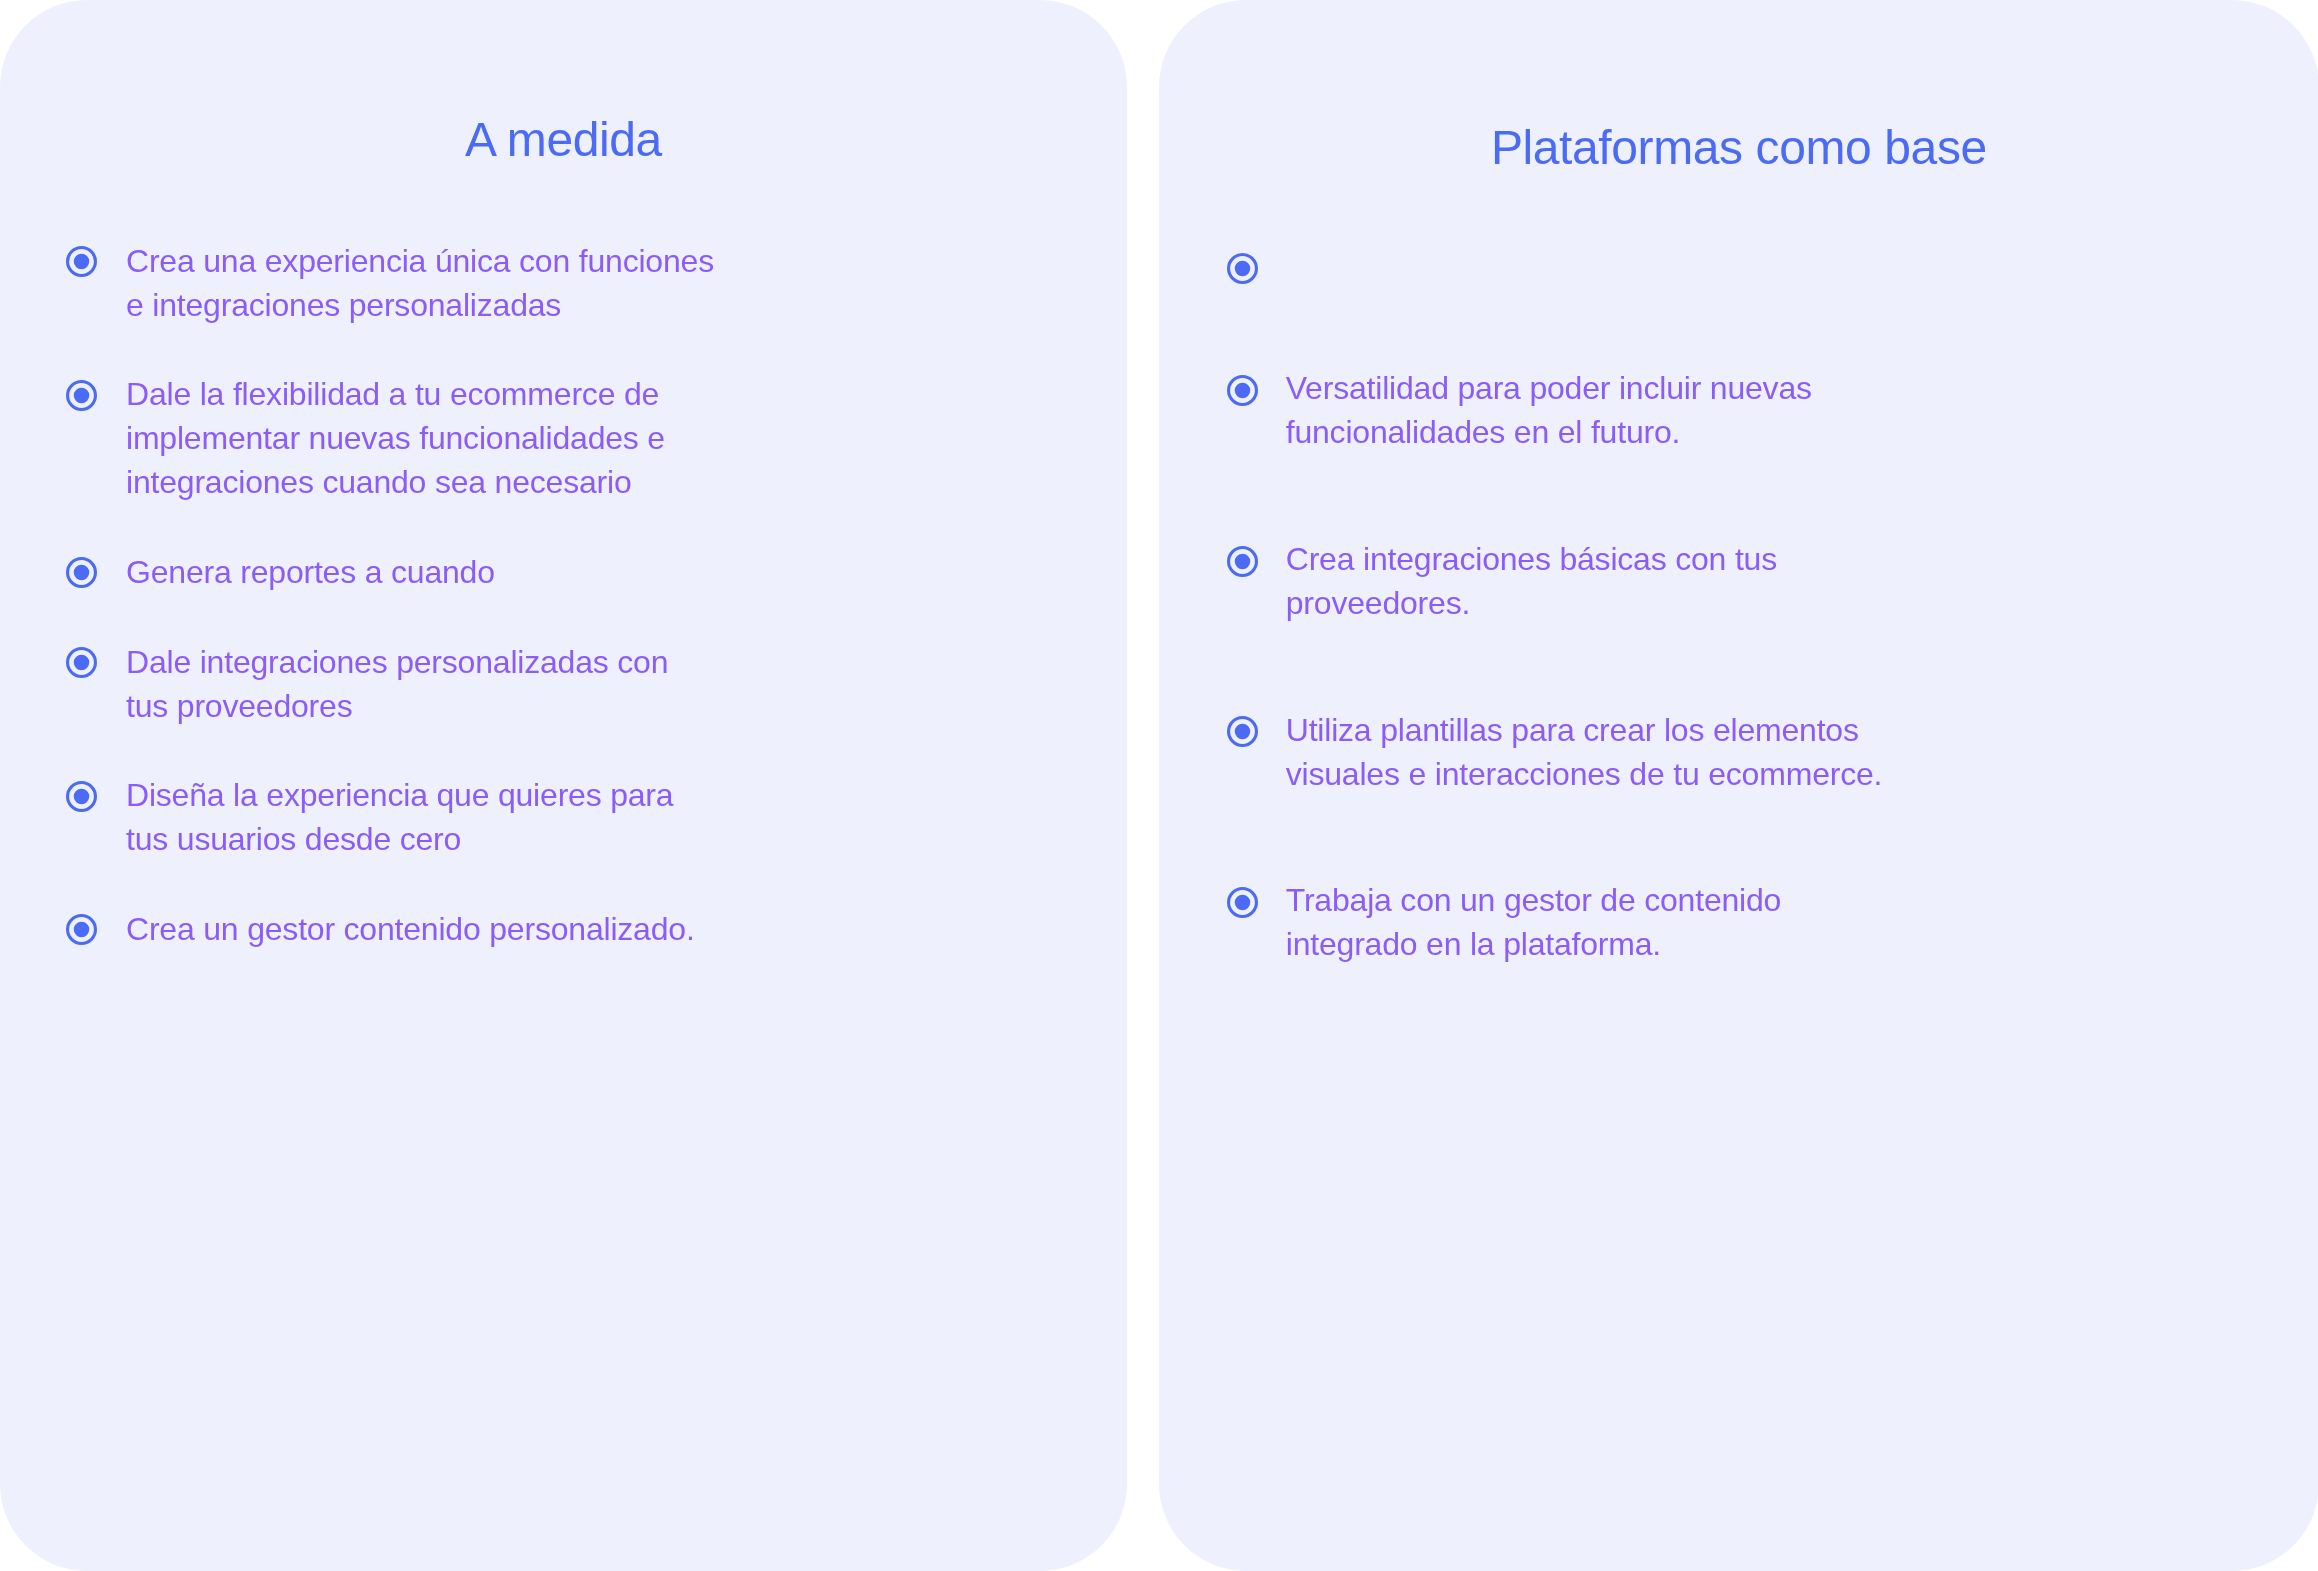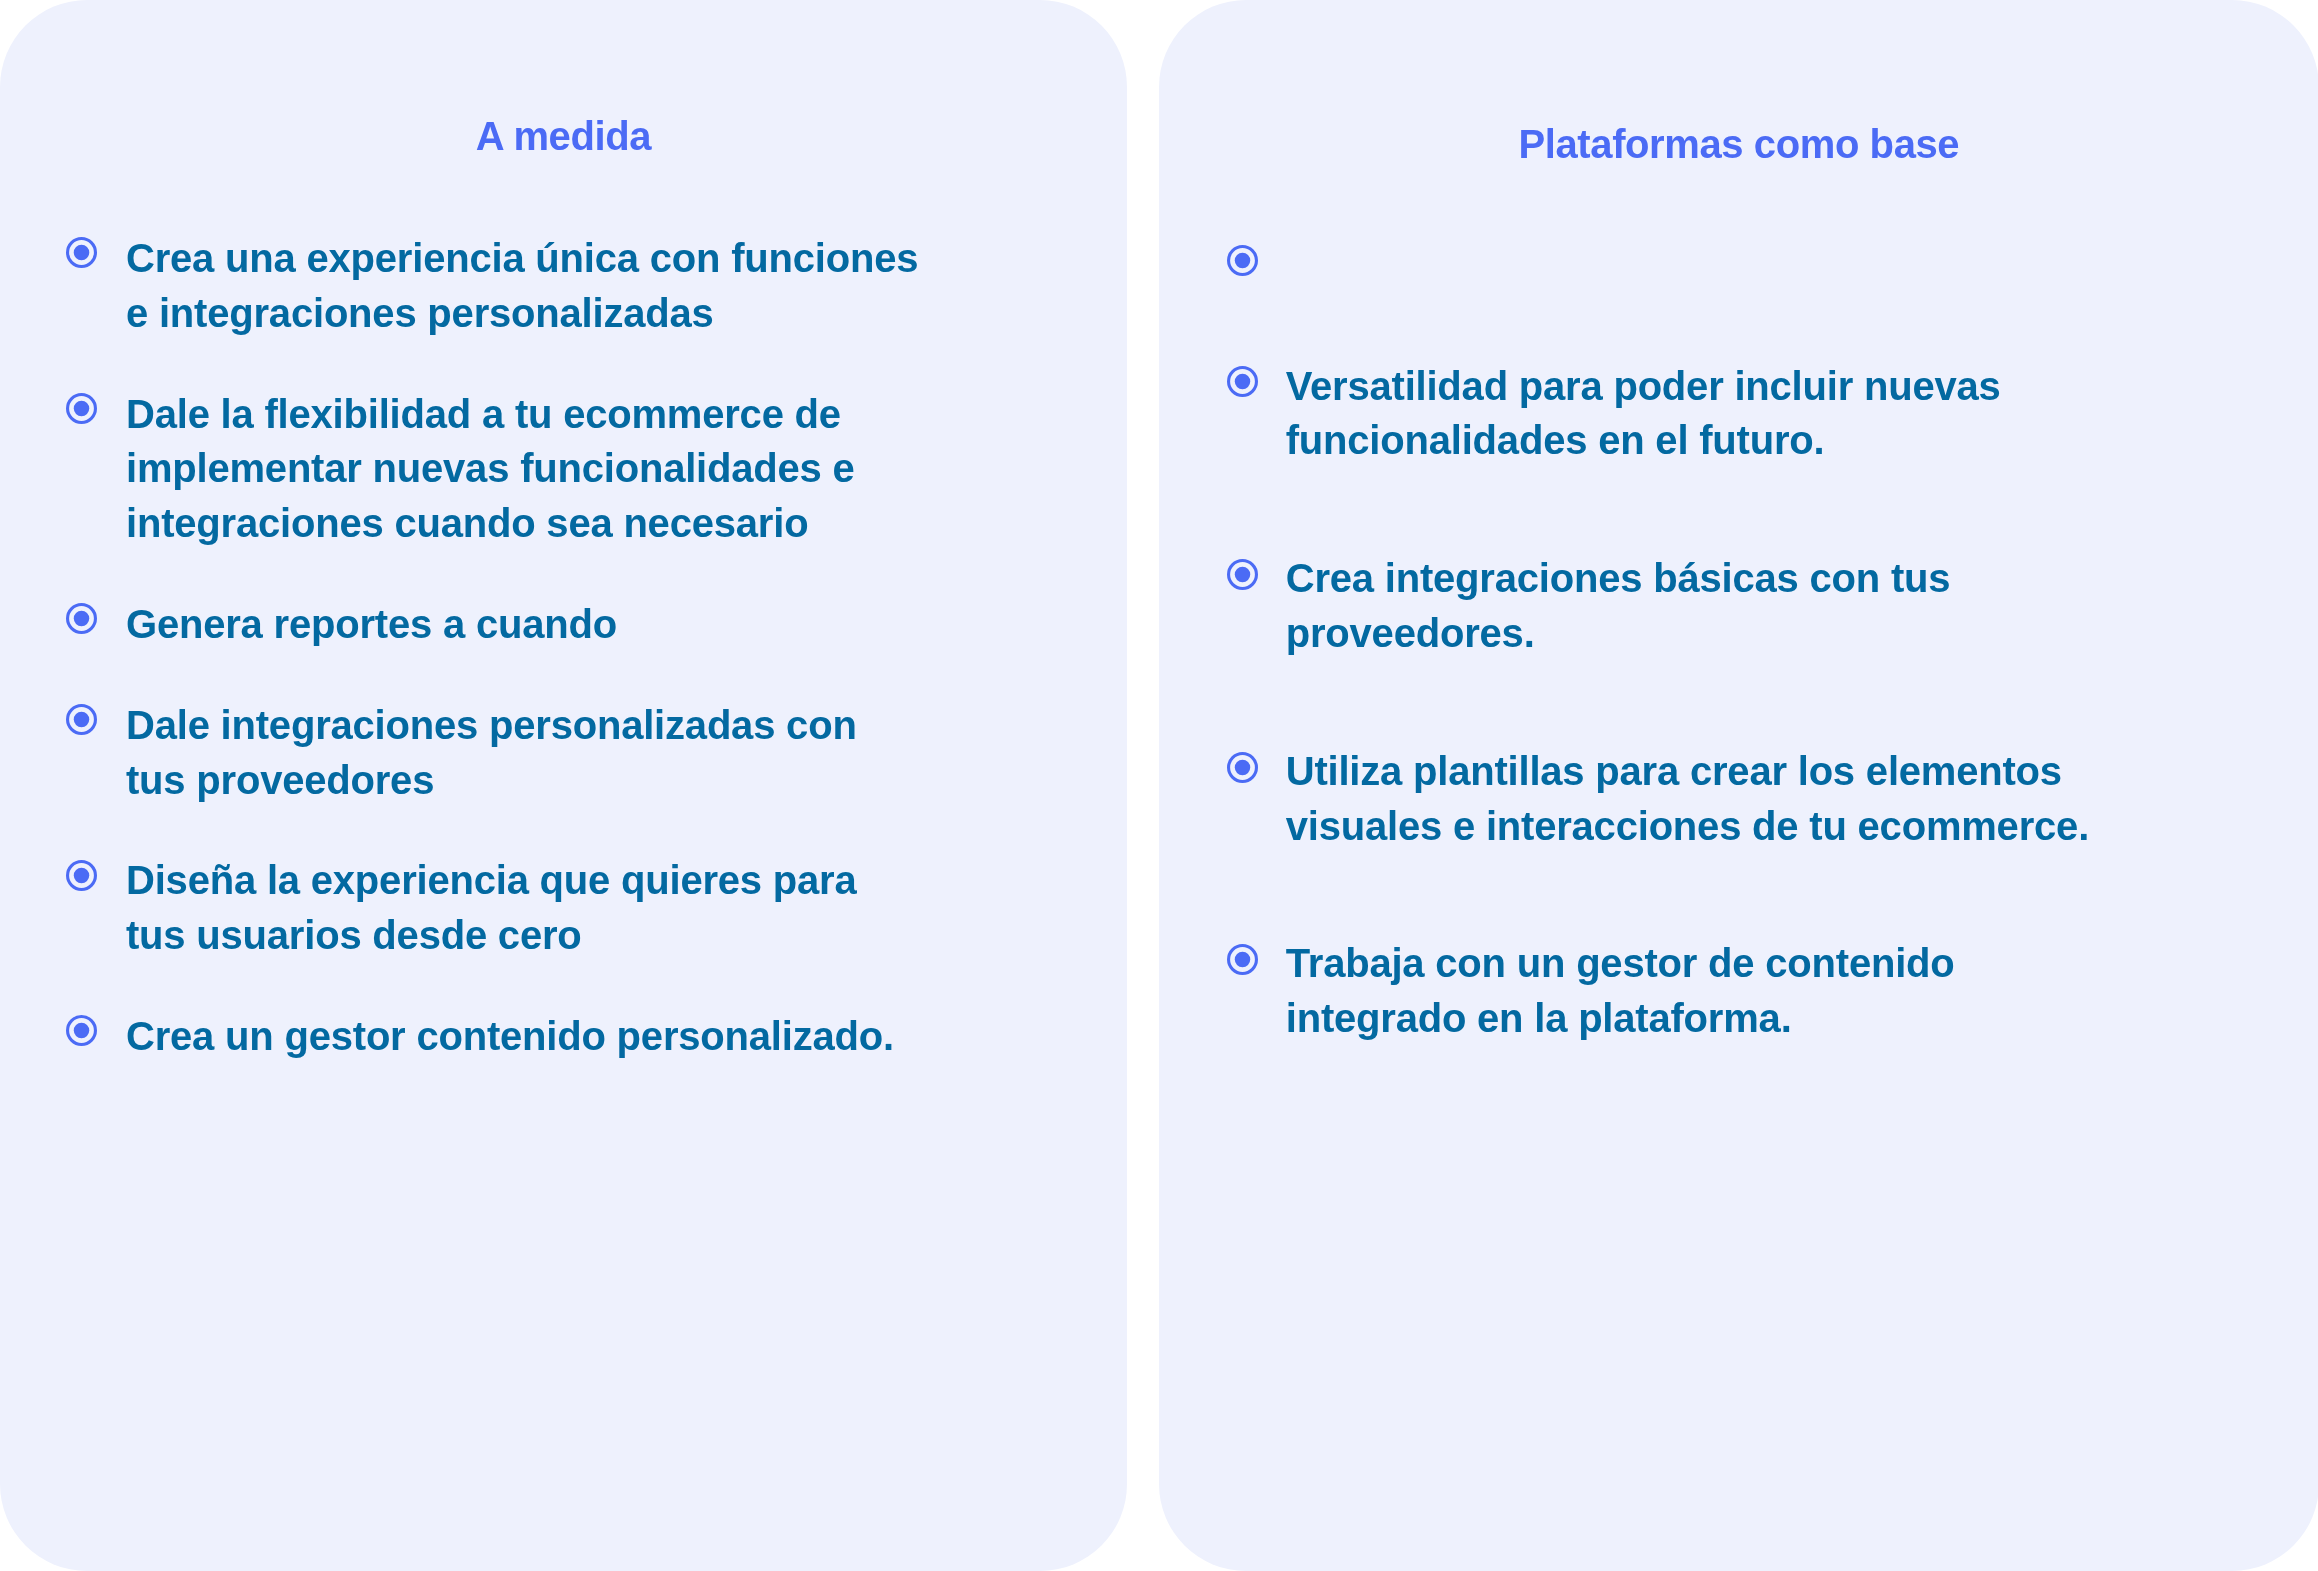--- a/index.html
+++ b/index.html
@@ -36,22 +36,22 @@
     width: 1142px;
     padding: 0;
   }
 
   .card-right {
     width: 1176px;
     padding: 0;
   }
 
   .card-title {
-    font-size: 40px;
-    font-weight: bold;
+    font-size: 48px;
+    font-weight: normal;
     color: #4b6bf5;
     text-align: center;
     letter-spacing: -0.4px;
     line-height: 1.1;
   }
 
   .card-left .card-title {
     margin: 0;
     padding-top: 114px;
   }
@@ -81,25 +81,25 @@
     display: block;
   }
 
   .bullet-icon svg {
     display: block;
     width: 31px;
     height: 31px;
   }
 
   .bullet-text {
-    color: #0369a1;
-    font-size: 40px;
+    color: #8b5cf6;
+    font-size: 32px;
     line-height: 1.37;
     letter-spacing: -0.2px;
-    font-weight: 700;
+    font-weight: 400;
     white-space: pre-line;
   }
 
   
   .card-left .bullet-list {
     margin-top: 73px;
     padding-left: 66px;
     padding-right: 31px;
   }
   .card-left .bullet-item {

